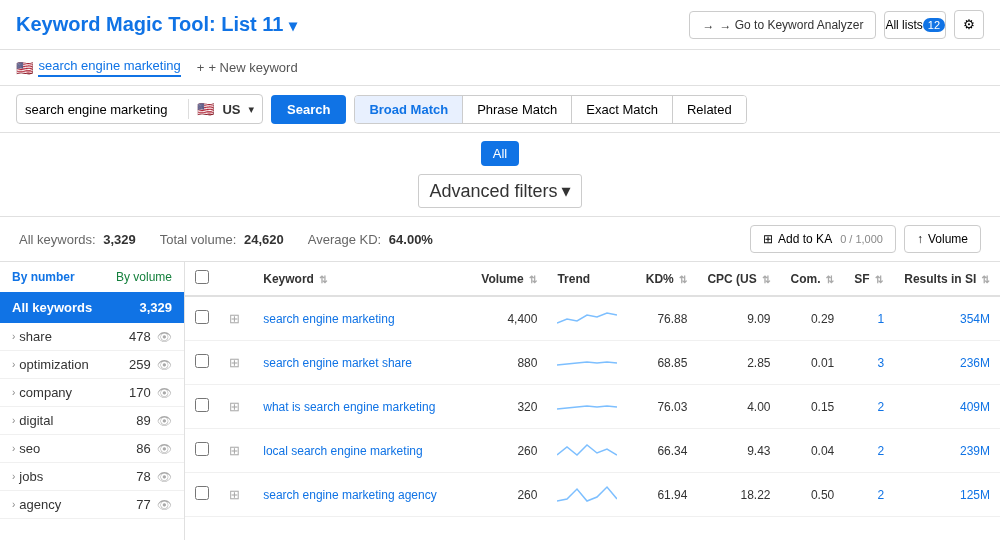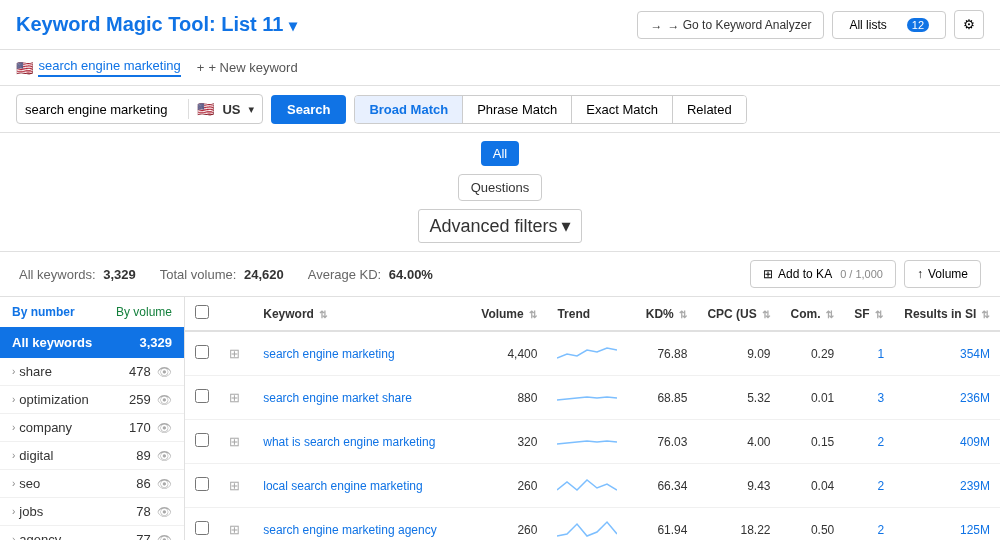--- a/index.html
+++ b/index.html
@@ -4,21 +4,21 @@
   <style>
     * { box-sizing: border-box; margin: 0; padding: 0; }
     body { font-family: -apple-system, BlinkMacSystemFont, 'Segoe UI', Arial, sans-serif; font-size: 13px; background: #fff; color: #333; width: 1000px; height: 540px; overflow: hidden; }
 
     
     .header { display: flex; align-items: center; justify-content: space-between; padding: 10px 16px; border-bottom: 1px solid #e0e0e0; }
     .header-title { font-size: 20px; font-weight: 700; color: #333; }
     .header-title span { color: #1073e5; }
     .header-right { display: flex; align-items: center; gap: 8px; }
     .btn-keyword-analyzer { display: flex; align-items: center; gap: 5px; padding: 6px 12px; border: 1px solid #ccc; border-radius: 4px; background: #fff; cursor: pointer; font-size: 12px; color: #333; }
-    .btn-all-lists { display: flex; align-items: center; gap: 20px; padding: 6px 16px; border: 1px solid #ccc; border-radius: 4px; background: #fff; cursor: pointer; font-size: 12px; }
+    .btn-all-lists { display: flex; align-items: center; gap: 0; padding: 6px 0; border: 1px solid #ccc; border-radius: 4px; background: #fff; cursor: pointer; font-size: 12px; }
     .badge { background: #1073e5; color: #fff; border-radius: 10px; padding: 1px 5px; font-size: 11px; }
     .btn-gear { padding: 6px 8px; border: 1px solid #ccc; border-radius: 4px; background: #fff; cursor: pointer; }
 
     
     .sub-header { display: flex; align-items: center; padding: 8px 16px; border-bottom: 1px solid #e0e0e0; gap: 16px; }
     .tab-item { display: flex; align-items: center; gap: 5px; color: #1073e5; font-size: 13px; cursor: pointer; }
     .flag-emoji { font-size: 14px; }
     .new-keyword { display: flex; align-items: center; gap: 4px; color: #555; cursor: pointer; }
 
     
@@ -131,21 +131,20 @@
   <div class="match-btns">
     <button class="match-btn active">Broad Match</button>
     <button class="match-btn">Phrase Match</button>
     <button class="match-btn">Exact Match</button>
     <button class="match-btn">Related</button>
   </div>
 </div>
 
 <div class="filter-bar">
   <button class="btn-all">All</button>
-  <button class="btn-questions">Questions</button>
   <div class="adv-filter">
     <span>Advanced filters</span>
     <span>▾</span>
   </div>
 </div>
 
 <div class="stats-bar">
   <div class="stats-left">
     <span>
       <span class="stats-label">All keywords:</span>
@@ -291,21 +290,21 @@
   </tr>
           <tr>
     <td class="col-check"><input type="checkbox" style=""></td>
     <td><span class="add-icon" style="font-size:13px;color:#aaa">⊞</span></td>
     <td class="col-keyword"><a class="keyword-link">search engine market share</a></td>
     <td class="col-vol num">880</td>
     <td class="col-trend"><svg width="60" height="24" viewBox="0 0 60 24">
                 <polyline points="0,16 10,15 20,14 30,13 40,14 50,13 60,14" fill="none" stroke="#7dbfff" stroke-width="1.5"></polyline>
               </svg></td>
     <td class="col-kd num">68.85</td>
-    <td class="col-cpc num">5.32</td>
+    <td class="col-cpc num">2.85</td>
     <td class="col-com num">0.01</td>
     <td class="col-sf num"><a class="results-link">3</a></td>
     <td class="col-res num"><a class="results-link">236M</a></td>
   </tr>
           <tr>
     <td class="col-check"><input type="checkbox" style=""></td>
     <td><span class="add-icon" style="font-size:13px;color:#aaa">⊞</span></td>
     <td class="col-keyword"><a class="keyword-link">what is search engine marketing</a></td>
     <td class="col-vol num">320</td>
     <td class="col-trend"><svg width="60" height="24" viewBox="0 0 60 24">

